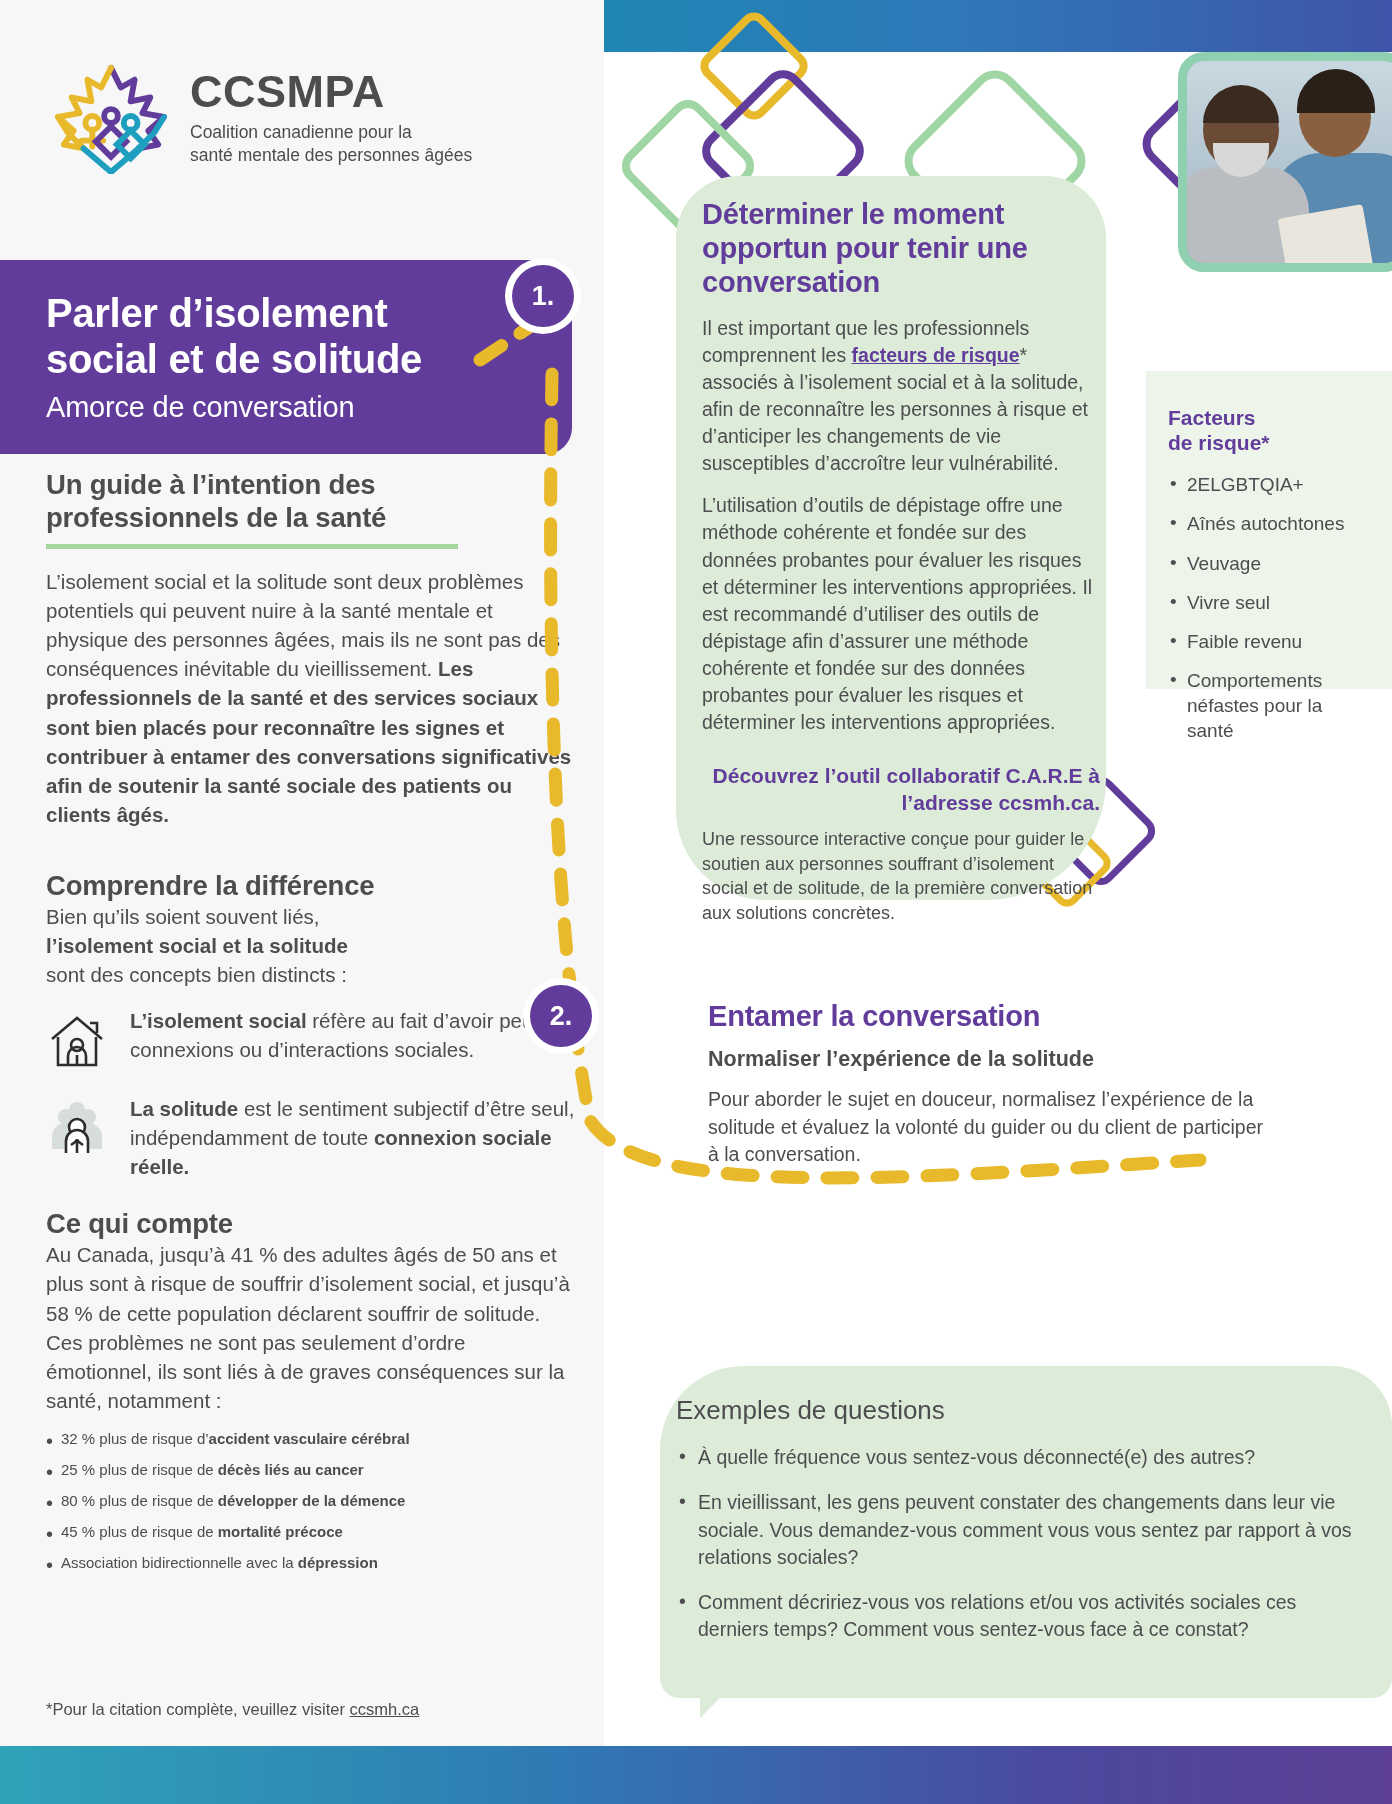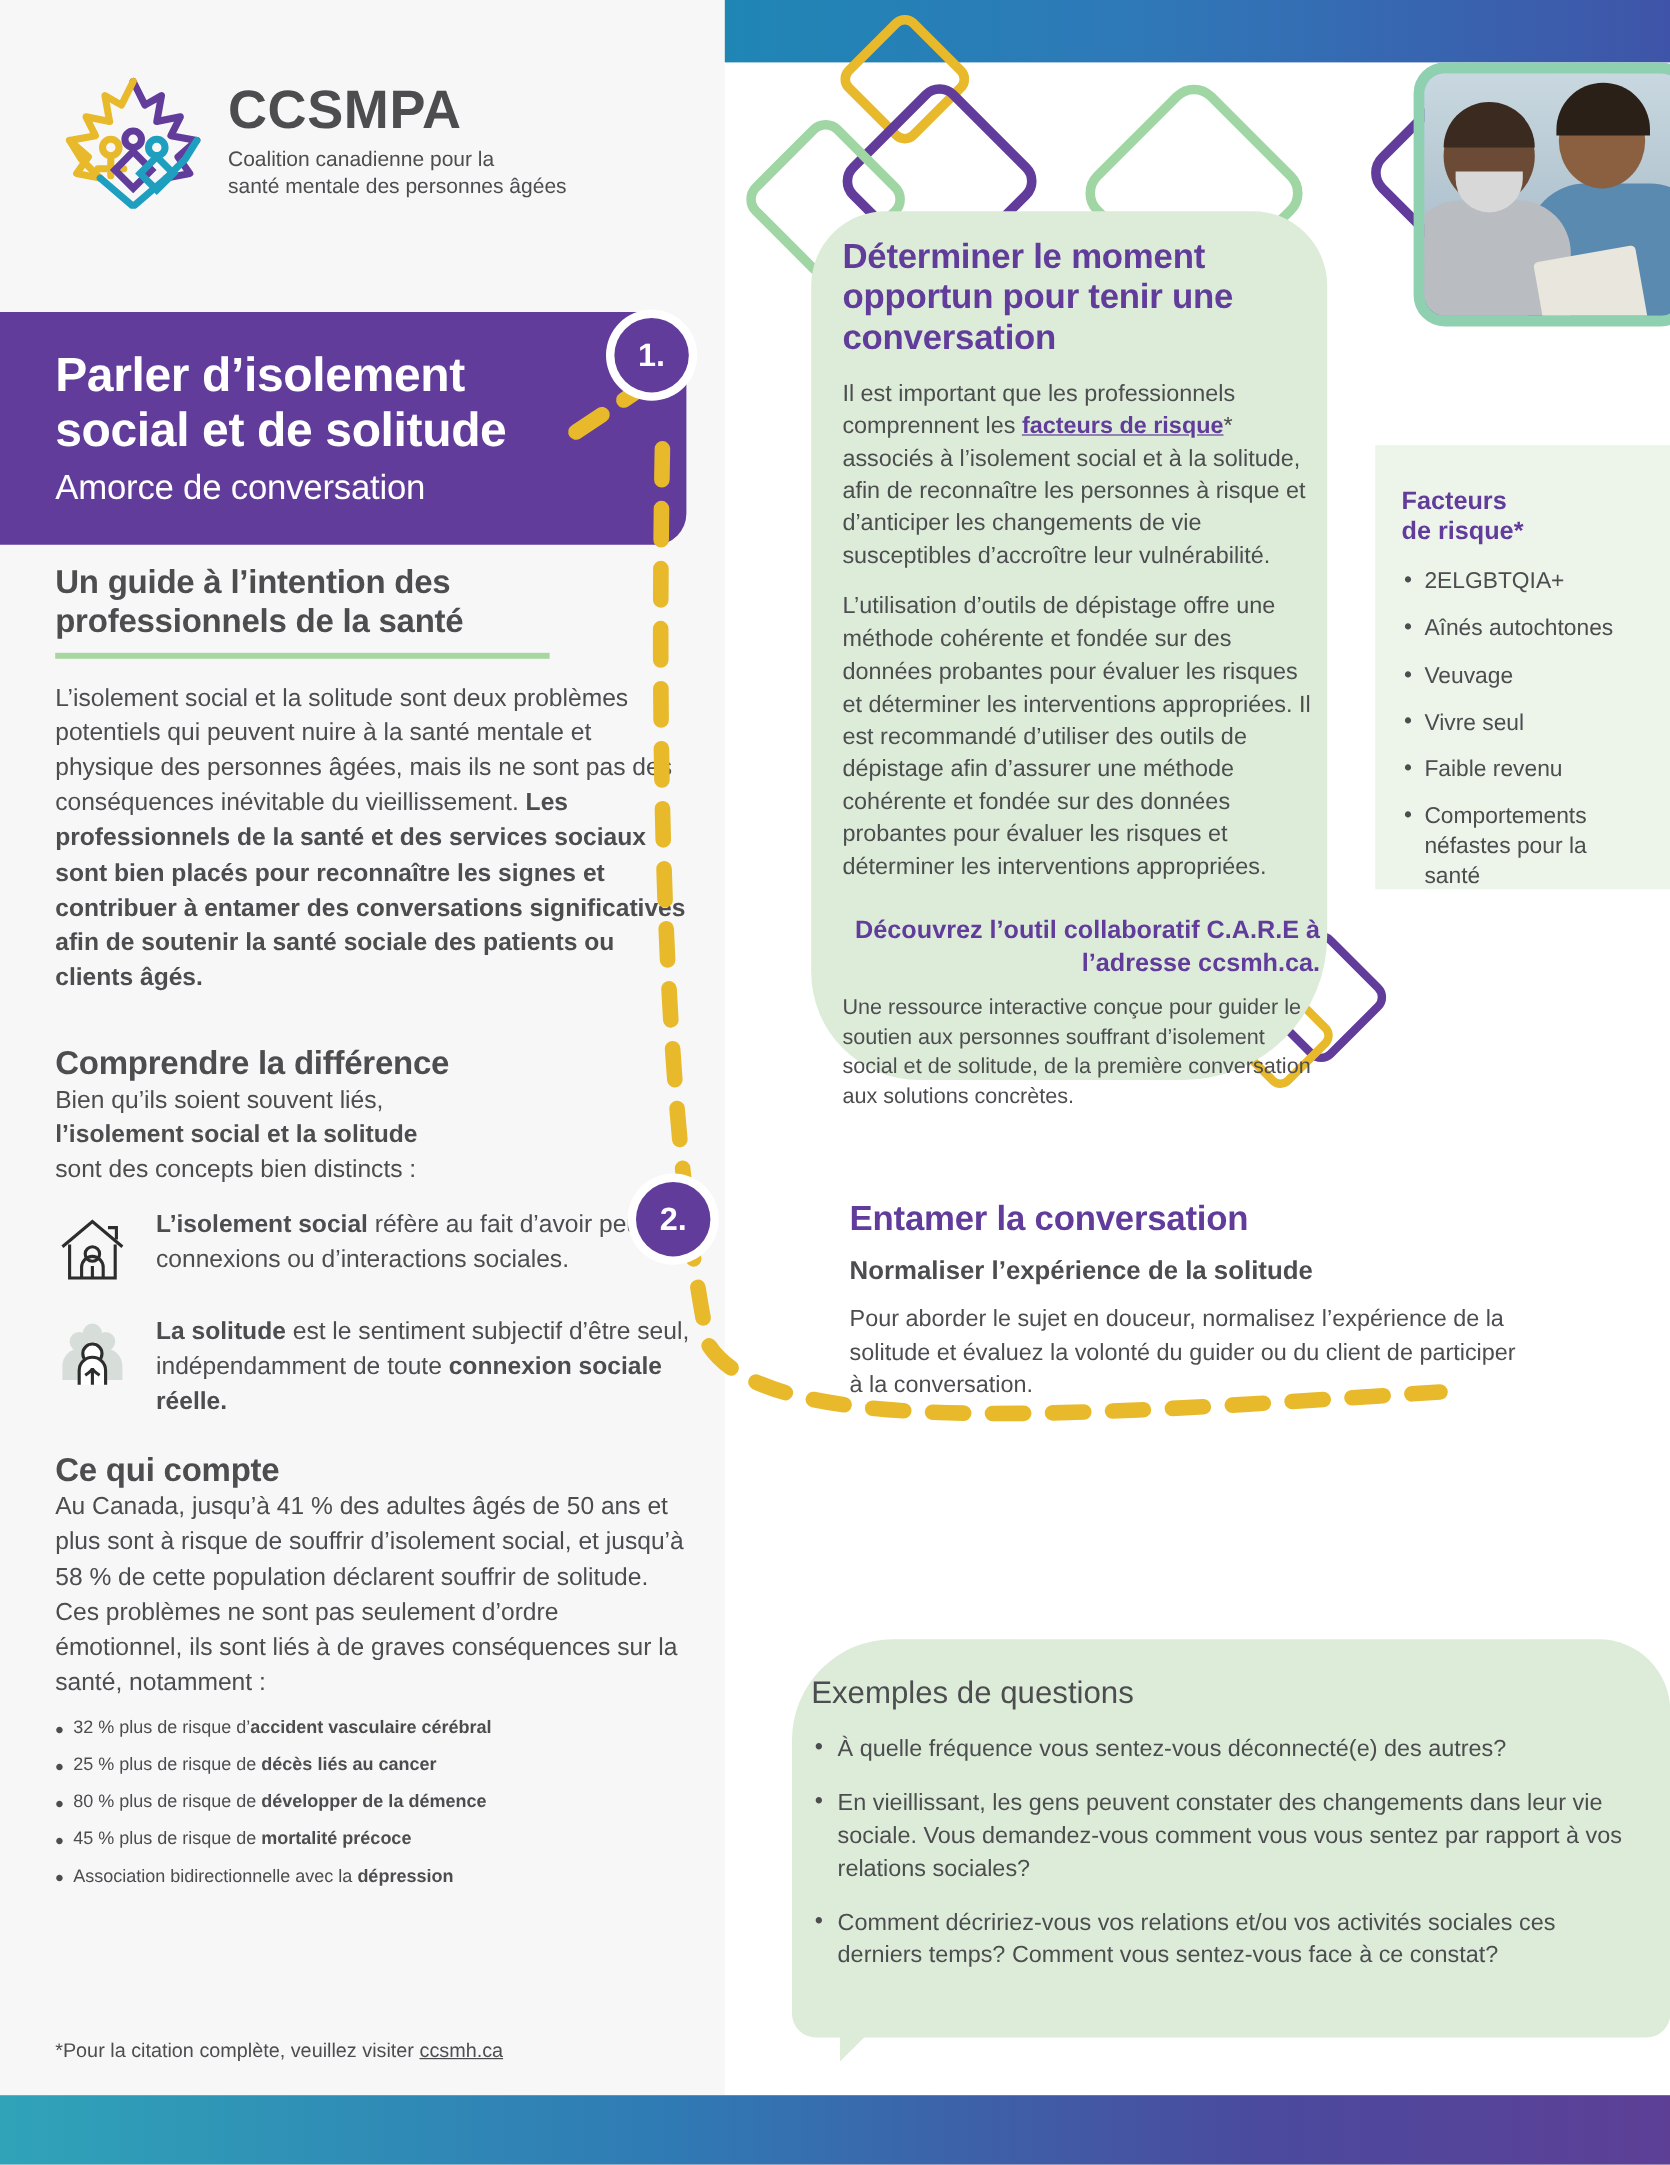--- a/index.html
+++ b/index.html
@@ -105,21 +105,21 @@
   .badge {
     position: absolute; width: 62px; height: 62px; border-radius: 50%;
     background: #613c9b; color: #fff; font-size: 27px; font-weight: bold;
     display: flex; align-items: center; justify-content: center;
     box-shadow: 0 0 0 7px #ffffff;
   }
   .badge1 { left: 512px; top: 265px; }
   .badge2 { left: 530px; top: 985px; }
 
   .risk-box {
-    position: absolute; left: 1146px; top: 371px; width: 246px; height: 370px;
+    position: absolute; left: 1146px; top: 371px; width: 246px; height: 318px;
     background: #edf5eb; padding: 34px 22px 0 22px;
   }
   .risk-box h5 {
     color: #613c9b; font-size: 21px; font-weight: bold; line-height: 1.2;
   }
   .risk-box ul { list-style: none; margin-top: 17px; }
   .risk-box ul li {
     font-size: 19px; color: #4d4d50; line-height: 1.32; margin-bottom: 14px;
     padding-left: 19px; position: relative;
   }

